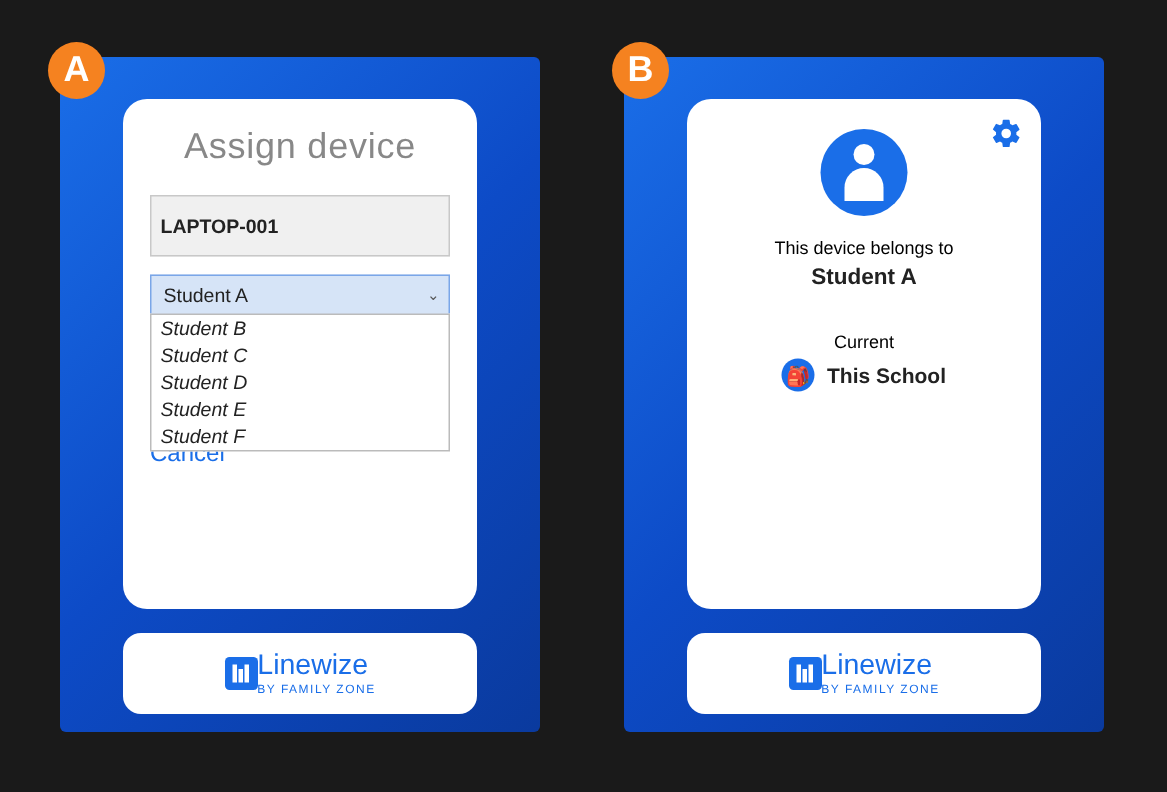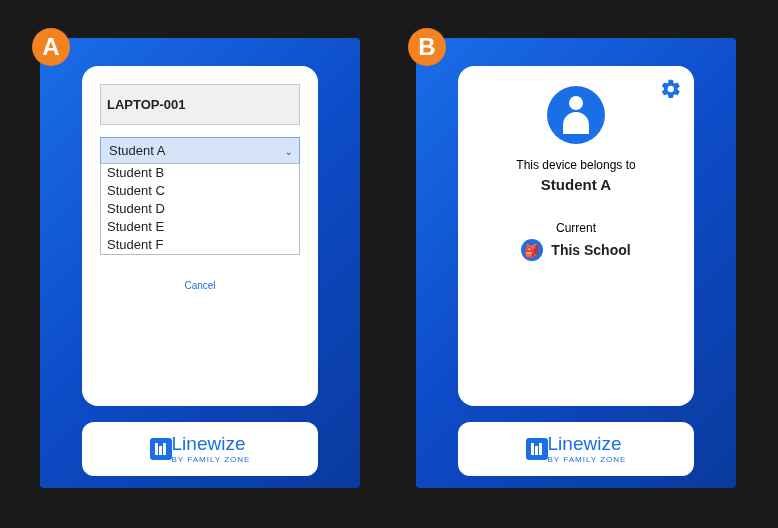--- a/index.html
+++ b/index.html
@@ -99,31 +99,31 @@
     background: #fff;
     font-size: 13px;
     color: #222;
     left: 0;
     top: 100%;
     margin-top: -1px;
   }
   .dropdown-item {
     padding: 1px 6px;
     line-height: 16px;
+    font-style: italic;
   }
   .dropdown-item.highlight {
     background: #0d6efd;
     color: #fff;
   }
   .dropdown-wrap { position: relative; }
   .cancel-link {
     color: #1a6ee8;
-    text-align: center;
-    font-size: 10px;
-    margin-top: 116px;
+    font-size: 16px;
+    margin-top: 84px;
   }
   .footer-card {
     position: absolute;
     bottom: 12px;
     left: 50%;
     transform: translateX(-50%);
     width: 236px;
     height: 54px;
     background: #fff;
     border-radius: 12px;
@@ -190,20 +190,21 @@
     border-radius: 6px;
     cursor: pointer;
   }
 </style>
 </head>
 <body>
 
 <div class="panel panel-a">
   <div class="badge">A</div>
   <div class="card card-a">
+    <div class="title">Assign device</div>
     <input class="device-input" value="LAPTOP-001" style="">
     <div class="dropdown-wrap">
       <div class="dropdown-field">
         <span>Student A</span>
         <span class="chevron">⌄</span>
       </div>
       <div class="dropdown-list">
         <div class="dropdown-item">Student B</div>
         <div class="dropdown-item">Student C</div>
         <div class="dropdown-item">Student D</div>

